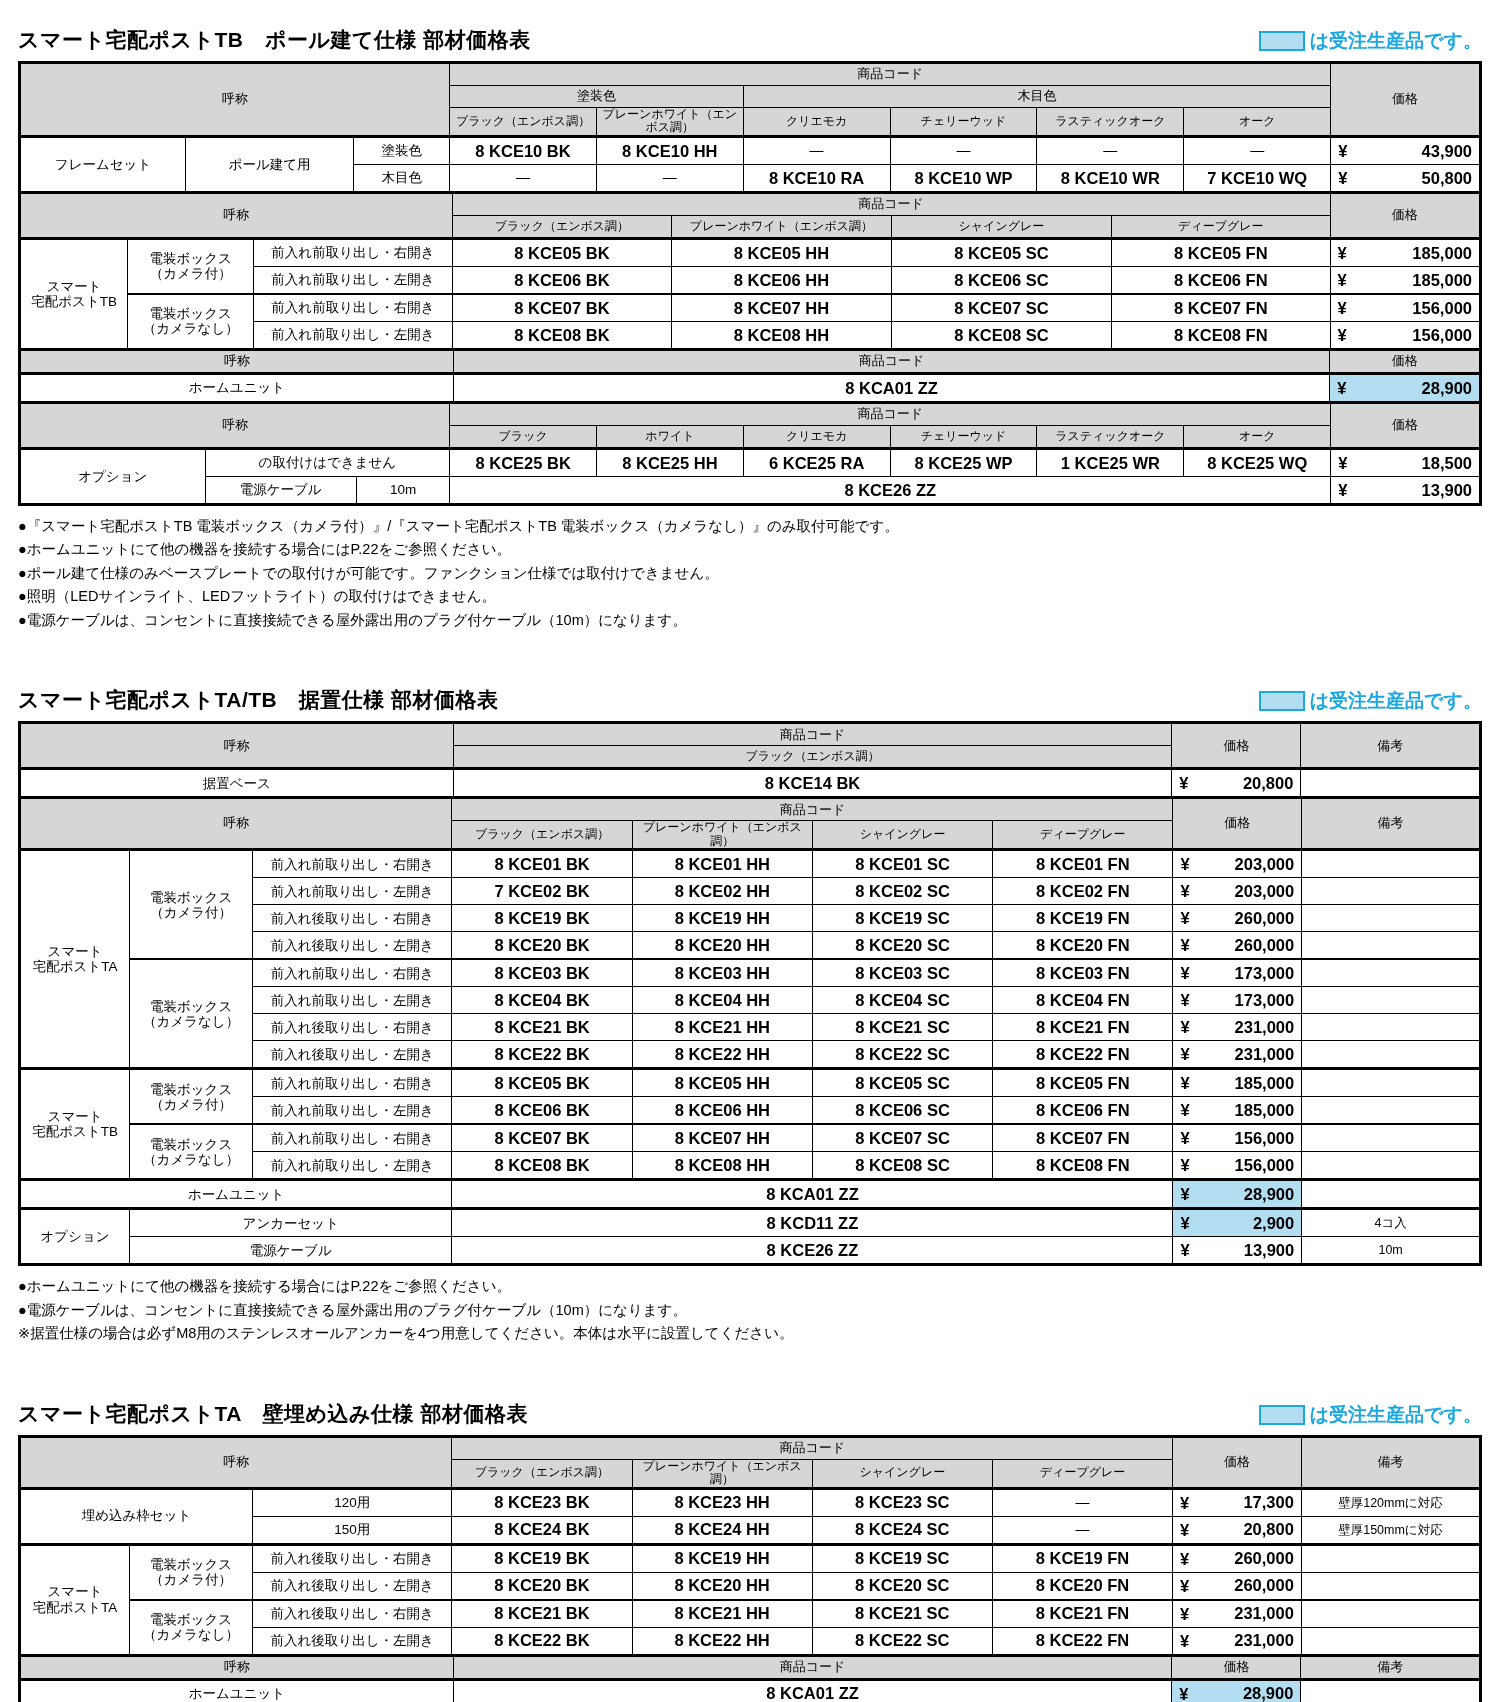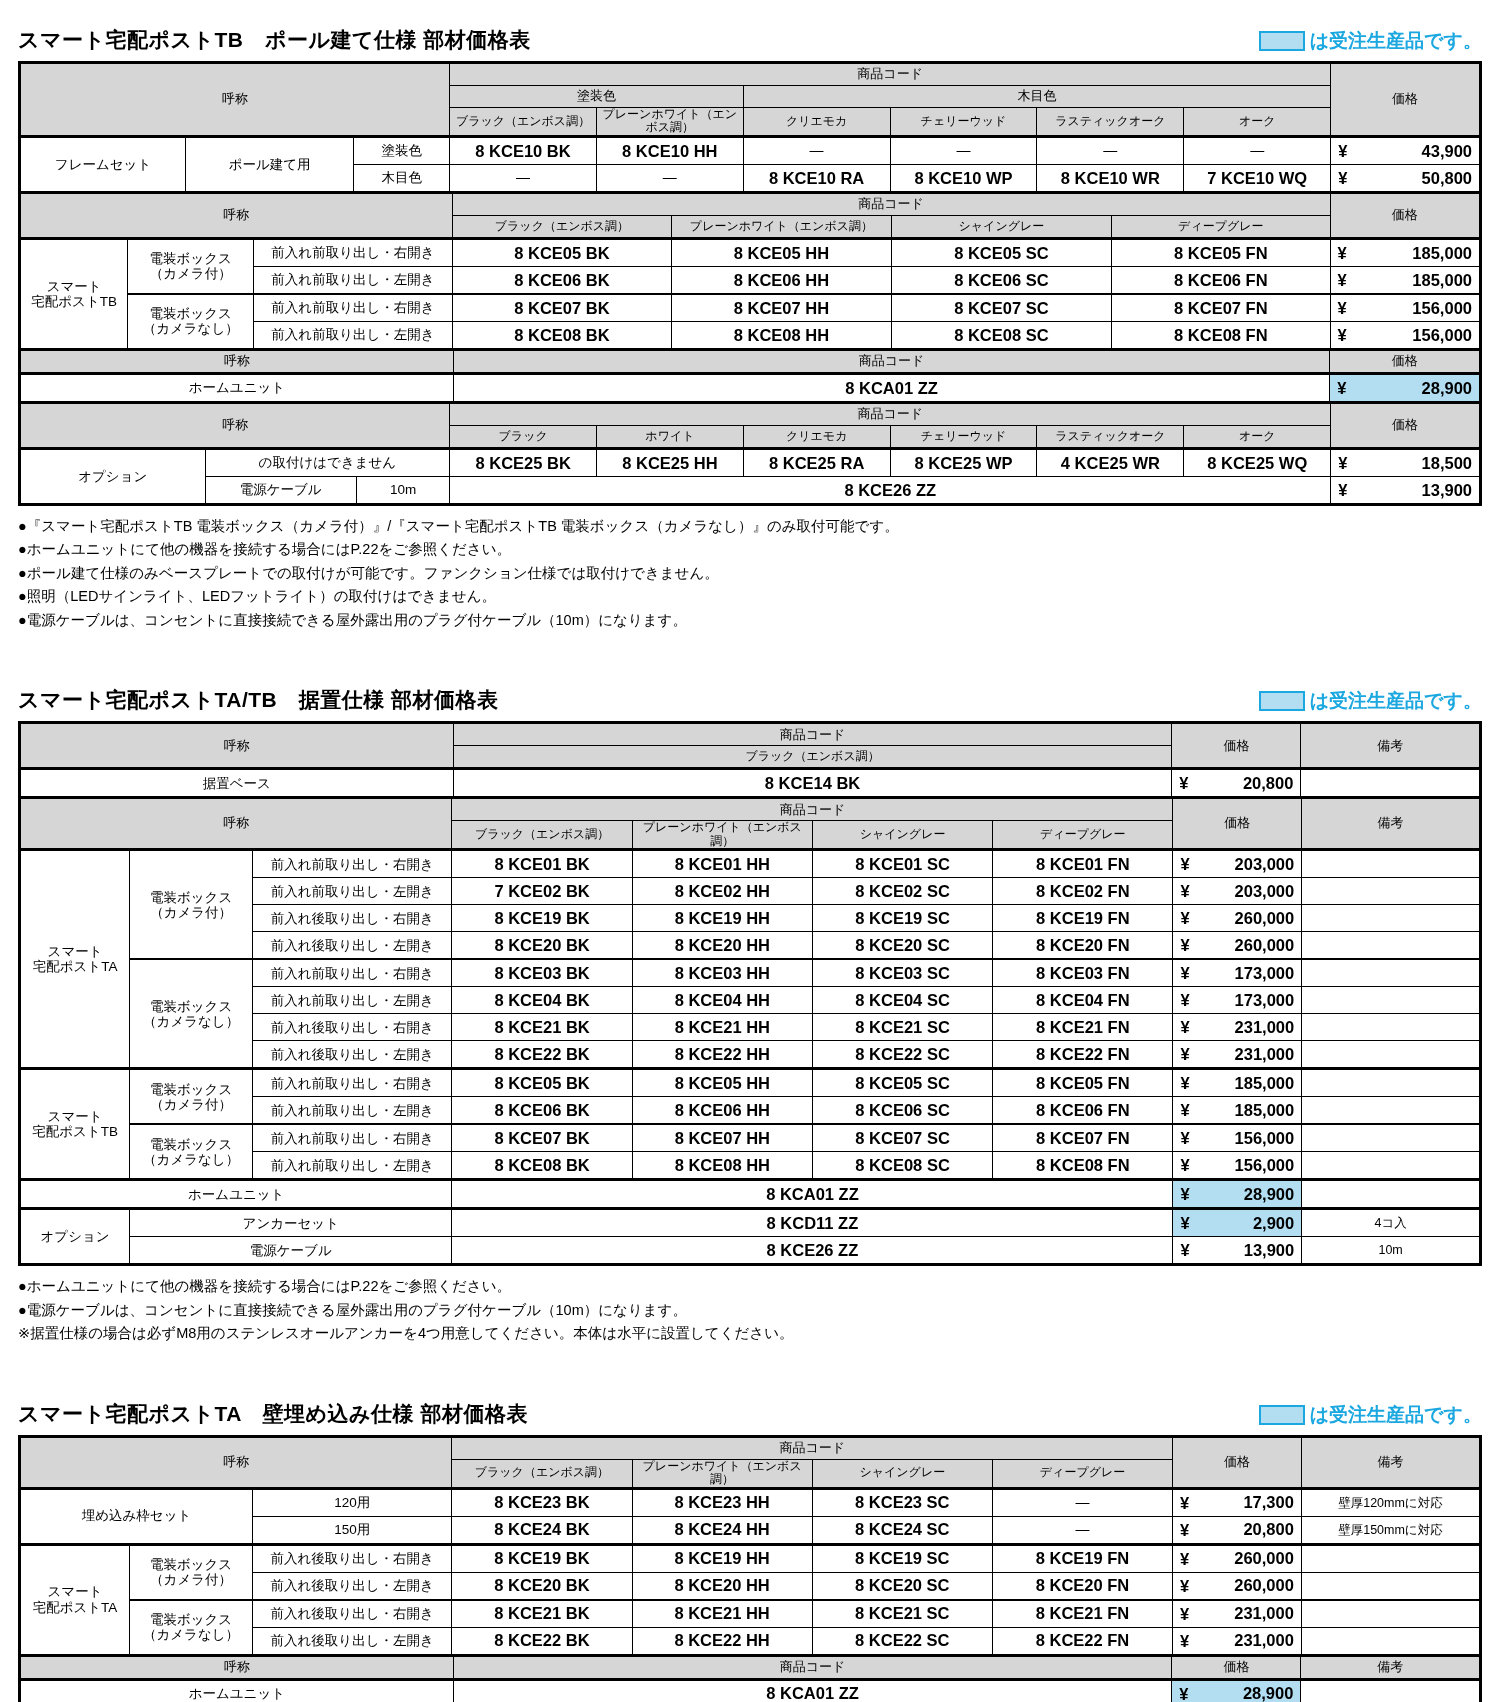--- a/index.html
+++ b/index.html
@@ -217,23 +217,23 @@
               <td class="c-h">クリエモカ</td>
               <td class="c-h">チェリーウッド</td>
               <td class="c-h">ラスティックオーク</td>
               <td class="c-h">オーク</td>
             </tr>
             <tr class="gM">
               <td rowspan="2" class="c-l">オプション</td>
               <td colspan="2" class="c-l">の取付けはできません</td>
               <td class="c-k">8 KCE25 BK</td>
               <td class="c-k">8 KCE25 HH</td>
-              <td class="c-k">8 KCE25 RA</td>
+              <td class="c-k">6 KCE25 RA</td>
               <td class="c-k">8 KCE25 WP</td>
-              <td class="c-k">4 KCE25 WR</td>
+              <td class="c-k">1 KCE25 WR</td>
               <td class="c-k">8 KCE25 WQ</td>
               <td class="c-p"><span class="yen">¥</span><span class="amt">18,500</span></td>
             </tr>
             <tr>
               <td class="c-l">電源ケーブル</td>
               <td class="c-l">10m</td>
               <td colspan="6" class="c-k">8 KCE26 ZZ</td>
               <td class="c-p"><span class="yen">¥</span><span class="amt">13,900</span></td>
             </tr>
           </tbody>

